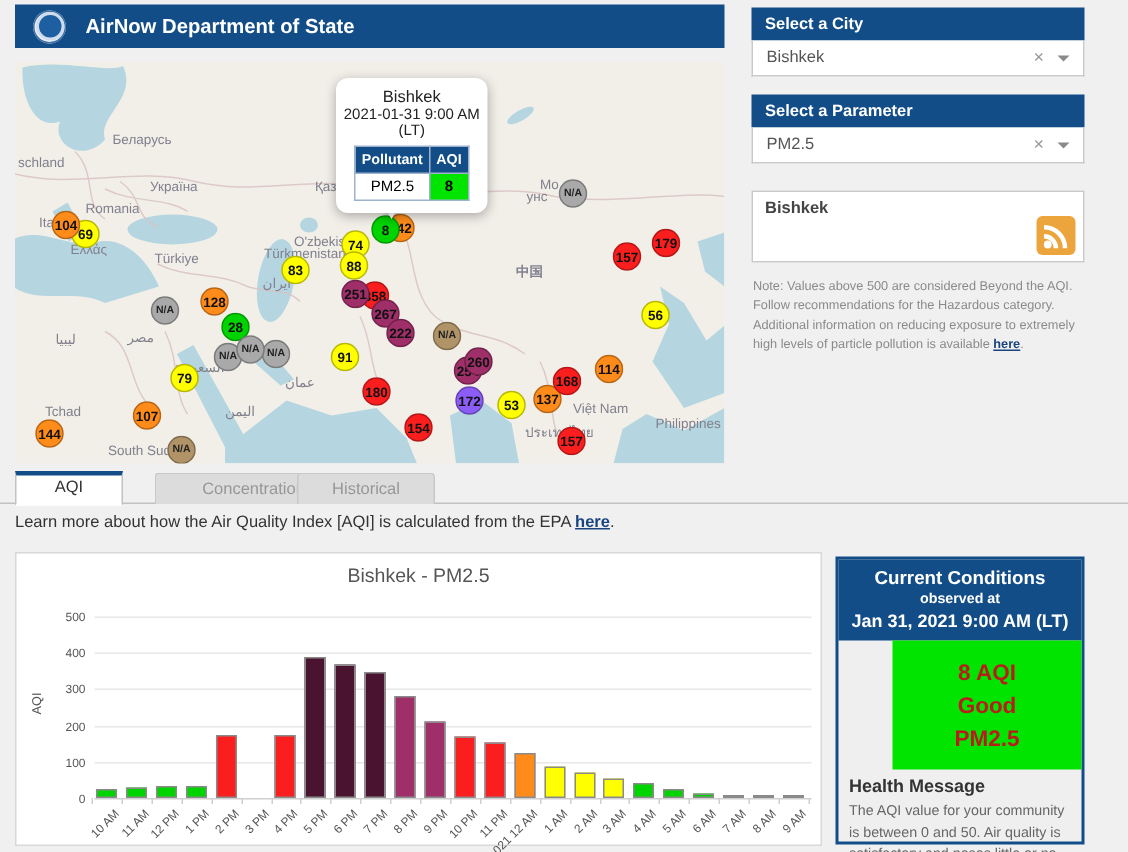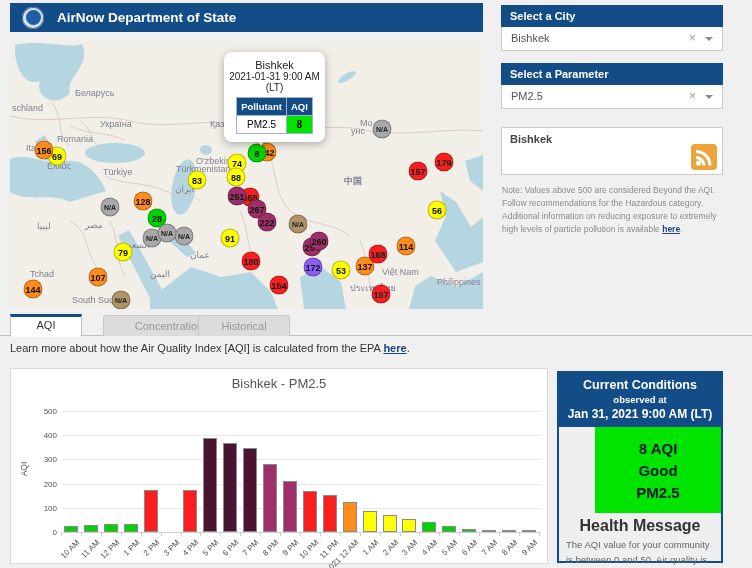--- a/index.html
+++ b/index.html
@@ -62,23 +62,23 @@
   .xtickmark{position:absolute;top:163px;width:1px;height:4px;background:#cfcfcf;}
   .bar{position:absolute;width:14px;box-sizing:border-box;border:1px solid #8a8a8a;}
   .xlabel{position:absolute;width:54px;text-align:right;font-size:8px;color:#555;transform:rotate(-45deg);transform-origin:100% 0;white-space:nowrap;}
 
   
   #cc{position:absolute;left:557px;top:371px;width:166px;height:192px;border:2px solid #124d87;box-sizing:border-box;background:#efefef;display:flex;flex-direction:column;}
   #cc .cchead{background:#124d87;color:#fff;text-align:center;padding:5px 2px 6px 2px;}
   #cc .cchead .l1{font-size:12.5px;font-weight:bold;}
   #cc .cchead .l2{font-size:9.5px;font-weight:bold;margin-top:2px;}
   #cc .cchead .l3{font-size:12px;font-weight:bold;margin-top:2px;}
-  #cc .ccgreen{flex:0 0 86px;display:flex;flex-direction:column;align-items:center;justify-content:center;gap:5px;color:#0f172a;font-weight:bold;font-size:15px;margin-left:36px;}
+  #cc .ccgreen{flex:0 0 86px;display:flex;flex-direction:column;align-items:center;justify-content:center;gap:5px;color:#b91c1c;font-weight:bold;font-size:15px;margin-left:36px;}
   #cc .cchealth{flex:1;padding:4px 7px;}
-  #cc .cchealth .ht{text-align:center;font-size:16px;font-weight:bold;color:#333;margin-bottom:3px;}
+  #cc .cchealth .ht{text-align:left;font-size:12px;font-weight:bold;color:#333;margin-bottom:3px;}
   #cc .cchealth .hb{font-size:9.5px;color:#666;line-height:14.5px;}
 </style>
 </head>
 <body>
 
 <div id="app">
 
   <div id="header">
     <div class="seal">
         <div class="seal-inner"></div>
@@ -139,21 +139,21 @@
         <div class="maplabel" style="left: 106px; top: 199px;">السعودية</div>
         <div class="maplabel" style="left: 334px; top: 134px; font-weight: bold;">中国</div>
         <div class="maplabel" style="left: 350px; top: 77px;">Mo</div>
         <div class="maplabel" style="left: 341px; top: 85px;">унс</div>
         <div class="maplabel" style="left: 372px; top: 226px;">Việt Nam</div>
         <div class="maplabel" style="left: 340px; top: 240px;">ประเทศไทย</div>
         <div class="maplabel" style="left: 427px; top: 236px;">Philippines</div>
       </div>
     <div id="map-markers">
         <div class="marker" style="left: 47px; top: 115px; background: rgb(255, 255, 0);">69</div>
-        <div class="marker" style="left: 34px; top: 109px; background: rgb(255, 140, 26);">156</div>
+        <div class="marker" style="left: 34px; top: 109px; background: rgb(255, 140, 26);">104</div>
         <div class="marker" style="left: 187px; top: 139px; background: rgb(255, 255, 0);">83</div>
         <div class="marker" style="left: 227px; top: 122px; background: rgb(255, 255, 0);">74</div>
         <div class="marker" style="left: 226px; top: 136px; background: rgb(255, 255, 0);">88</div>
         <div class="marker" style="left: 133px; top: 160px; background: rgb(255, 140, 26);">128</div>
         <div class="marker na" style="left: 100px; top: 166px; background: rgb(169, 169, 169);">N/A</div>
         <div class="marker" style="left: 147px; top: 177px; background: rgb(0, 212, 0);">28</div>
         <div class="marker na" style="left: 142px; top: 197px; background: rgb(169, 169, 169);">N/A</div>
         <div class="marker na" style="left: 174px; top: 195px; background: rgb(169, 169, 169);">N/A</div>
         <div class="marker na" style="left: 157px; top: 192px; background: rgb(169, 169, 169);">N/A</div>
         <div class="marker" style="left: 220px; top: 197px; background: rgb(255, 255, 0);">91</div>

